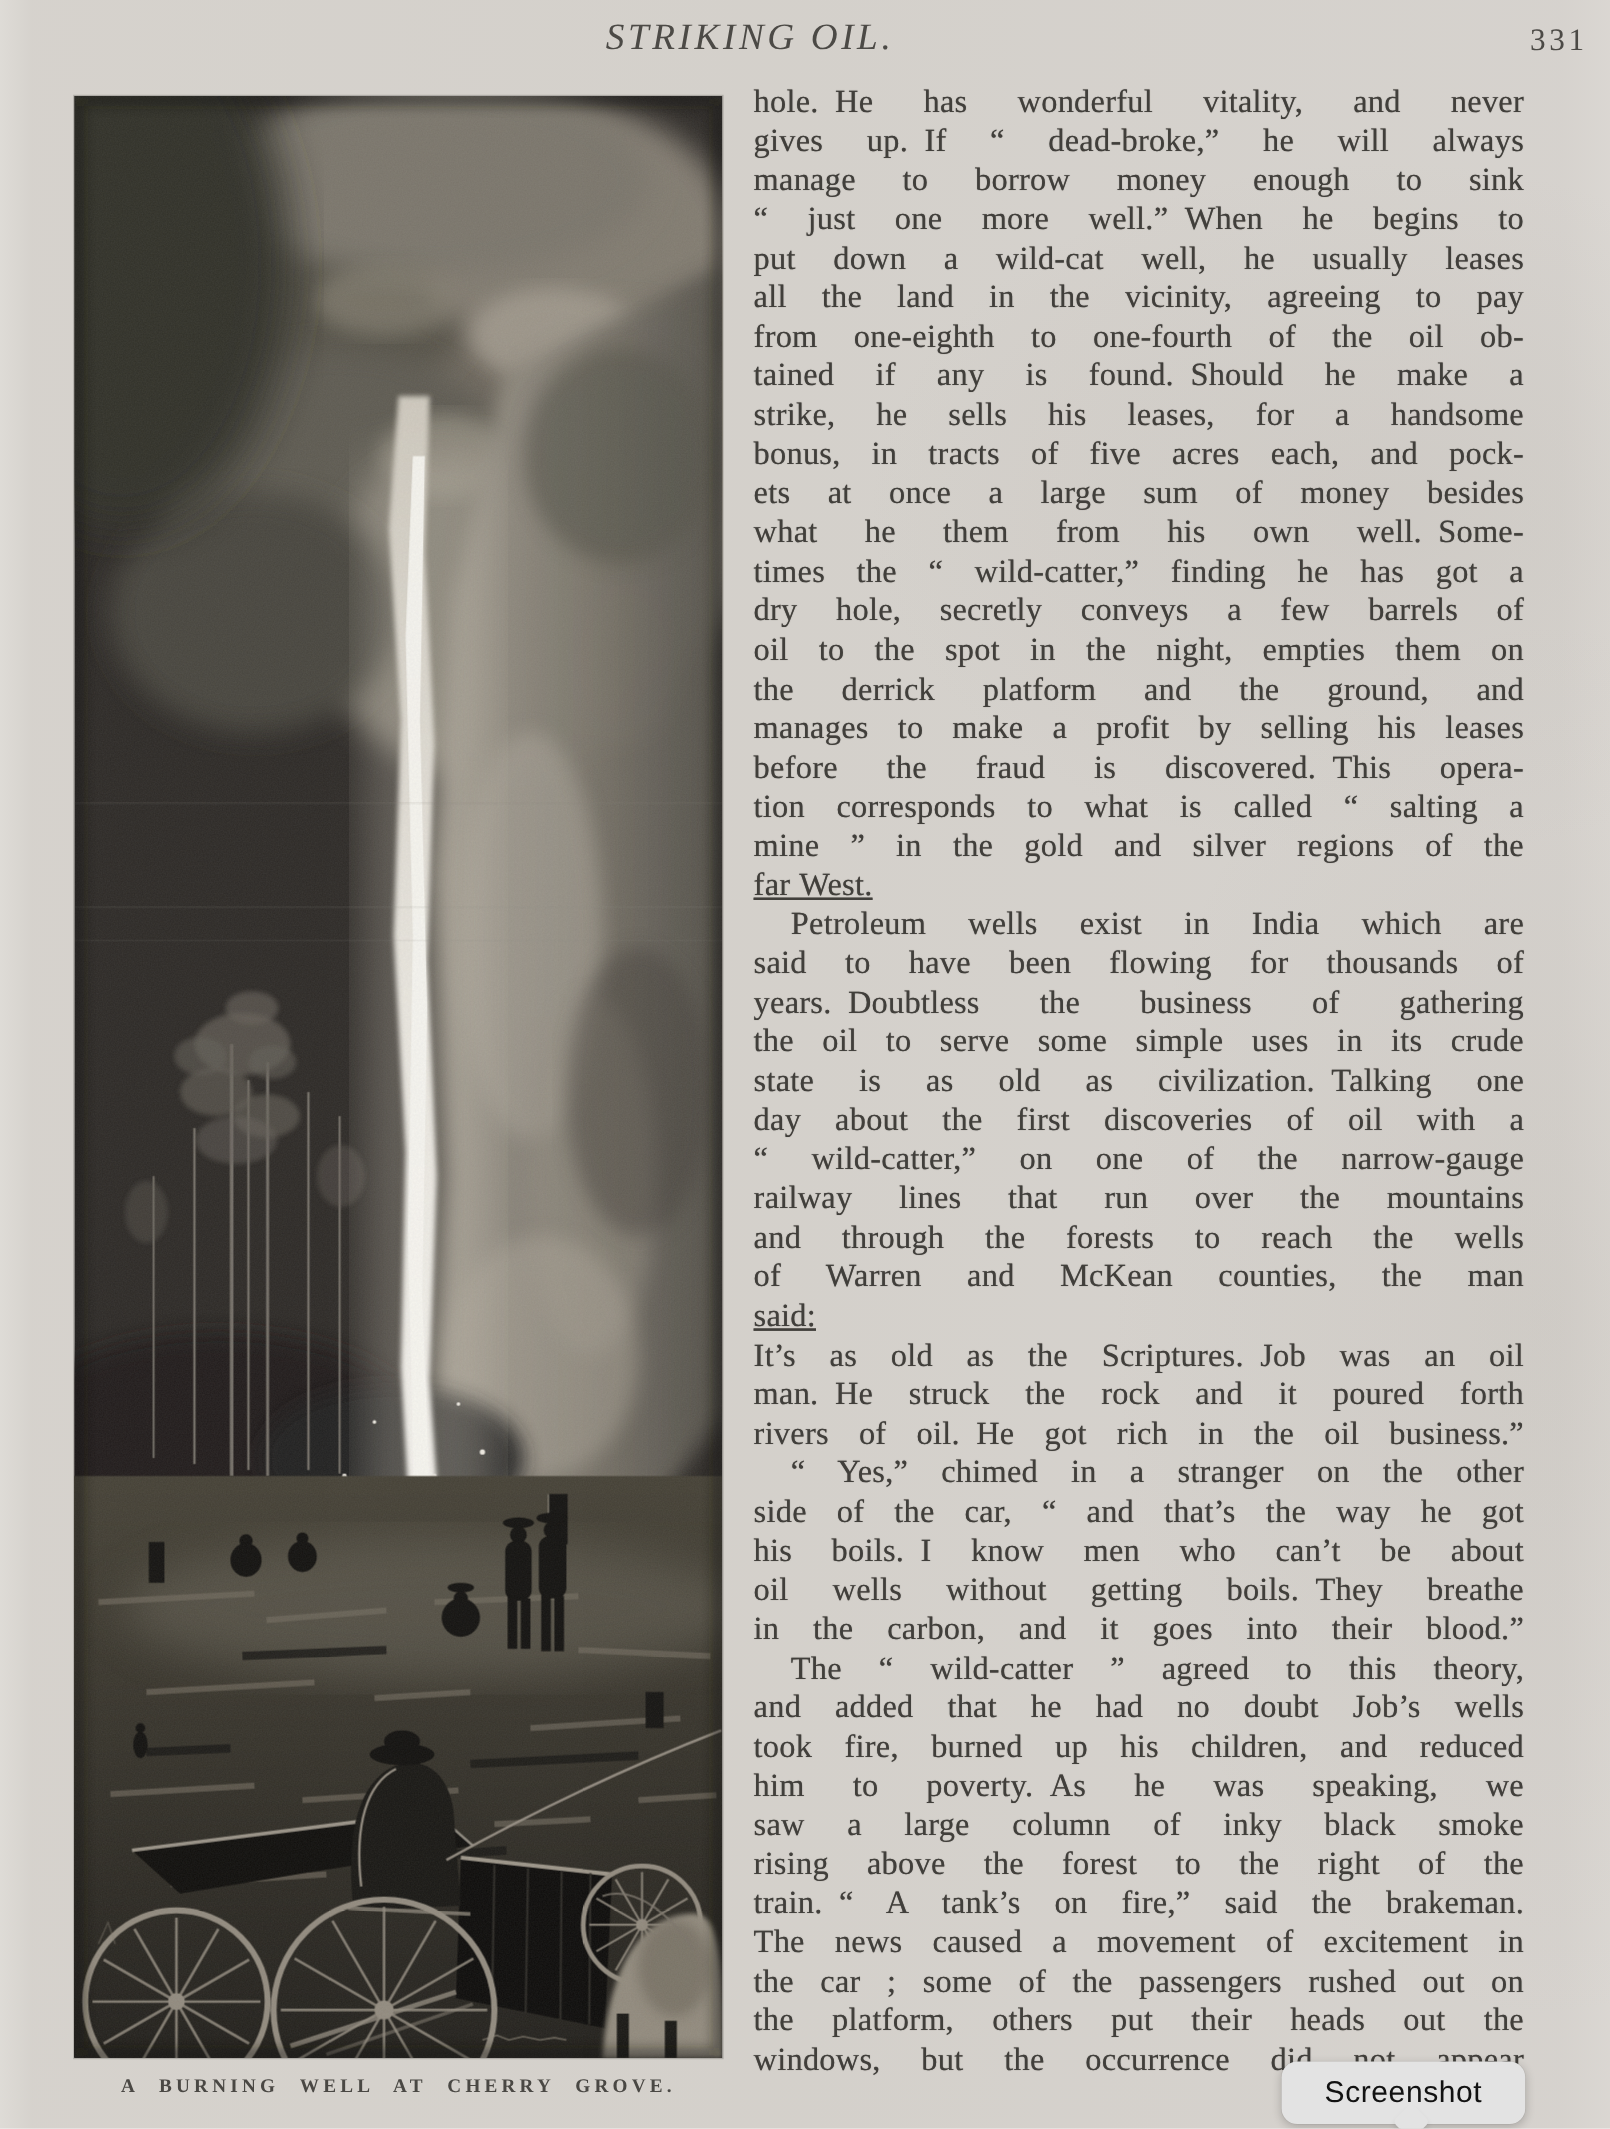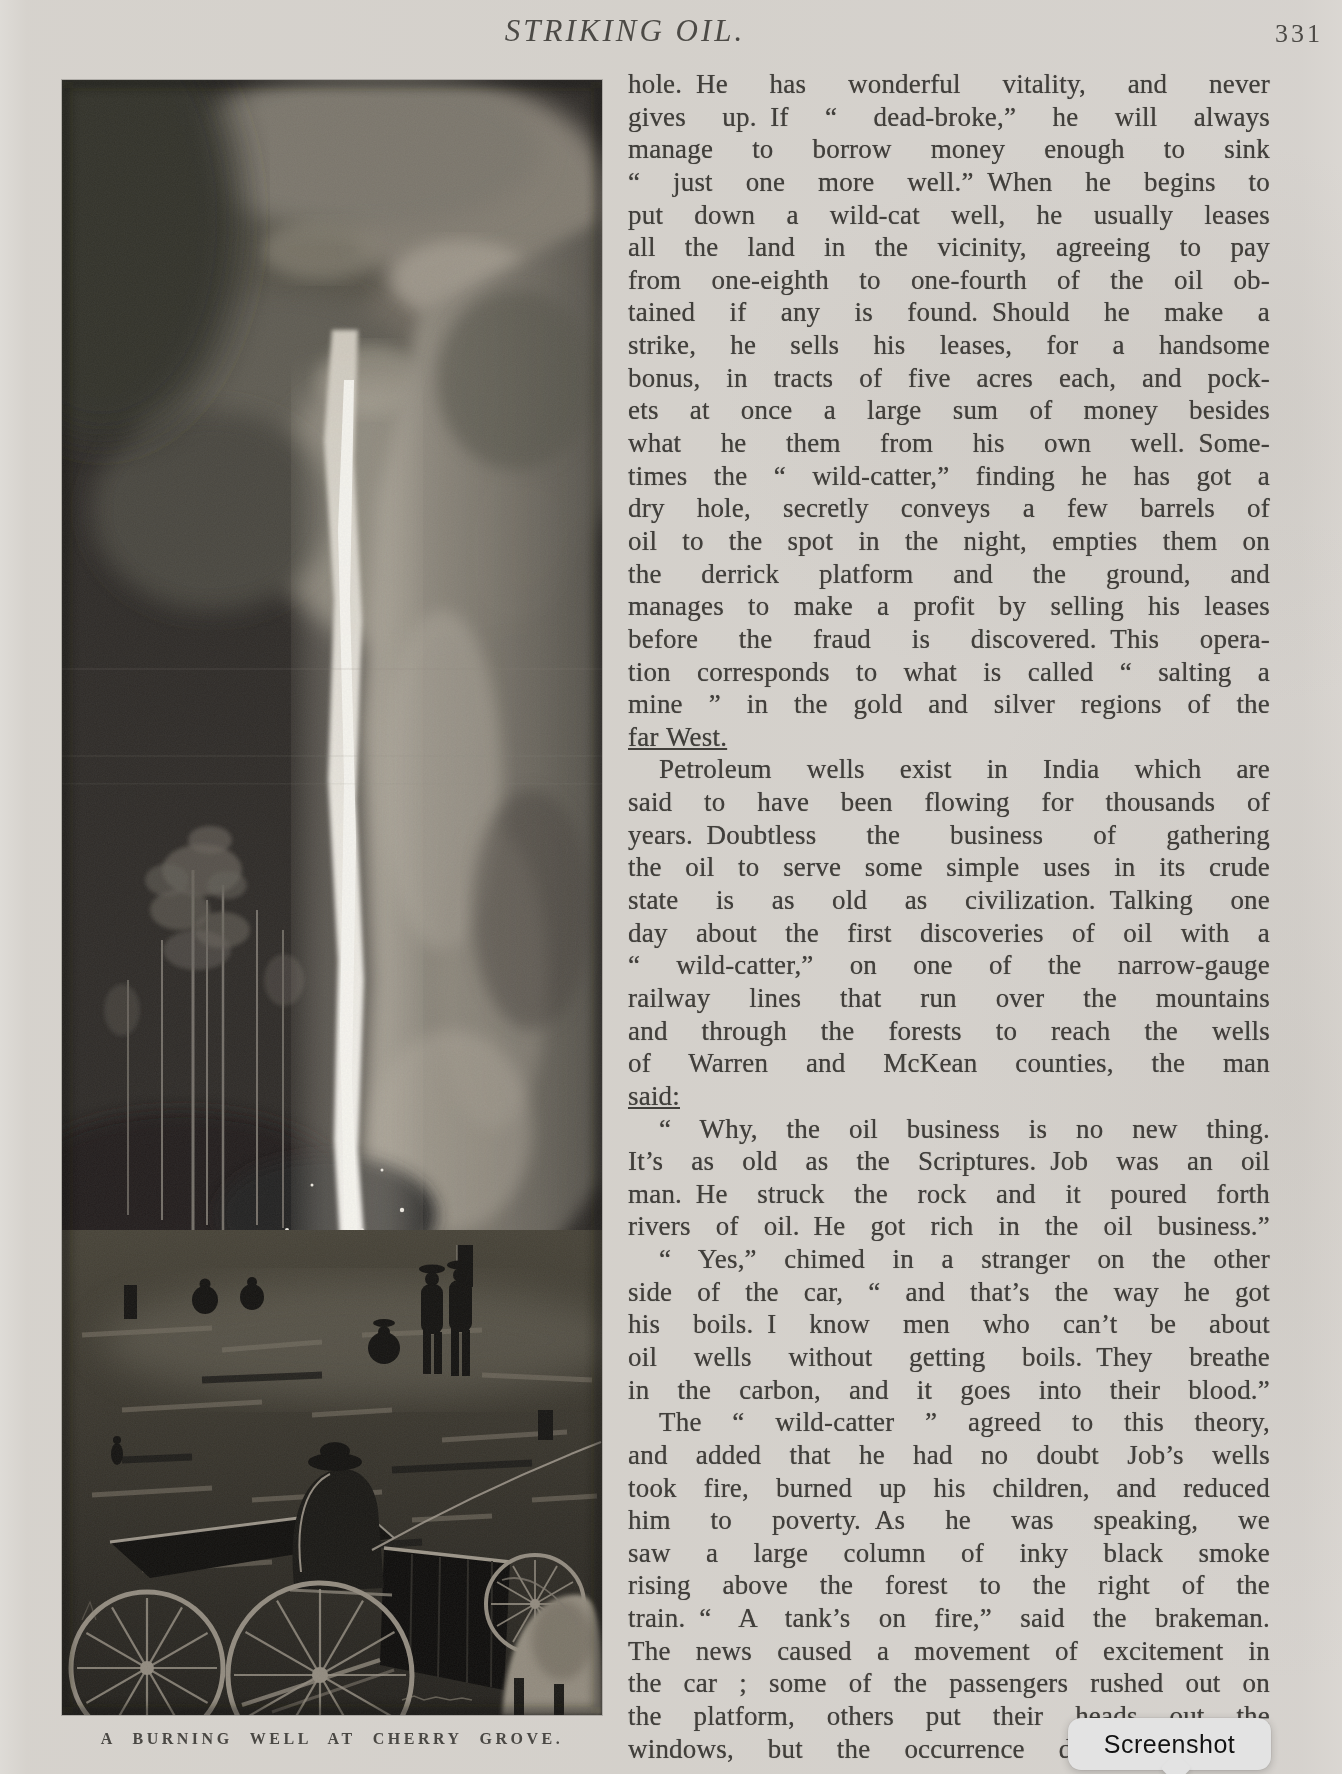--- a/index.html
+++ b/index.html
@@ -328,21 +328,20 @@
       <div class="ln">said to have been flowing for thousands of</div>
       <div class="ln">years. Doubtless the business of gathering</div>
       <div class="ln">the oil to serve some simple uses in its crude</div>
       <div class="ln">state is as old as civilization. Talking one</div>
       <div class="ln">day about the first discoveries of oil with a</div>
       <div class="ln">“ wild-catter,” on one of the narrow-gauge</div>
       <div class="ln">railway lines that run over the mountains</div>
       <div class="ln">and through the forests to reach the wells</div>
       <div class="ln">of Warren and McKean counties, the man</div>
       <div class="ln end">said:</div>
-      <div class="ln in">“ Why, the oil business is no new thing.</div>
       <div class="ln">It’s as old as the Scriptures. Job was an oil</div>
       <div class="ln">man. He struck the rock and it poured forth</div>
       <div class="ln">rivers of oil. He got rich in the oil business.”</div>
       <div class="ln in">“ Yes,” chimed in a stranger on the other</div>
       <div class="ln">side of the car, “ and that’s the way he got</div>
       <div class="ln">his boils. I know men who can’t be about</div>
       <div class="ln">oil wells without getting boils. They breathe</div>
       <div class="ln">in the carbon, and it goes into their blood.”</div>
       <div class="ln in">The “ wild-catter ” agreed to this theory,</div>
       <div class="ln">and added that he had no doubt Job’s wells</div>

